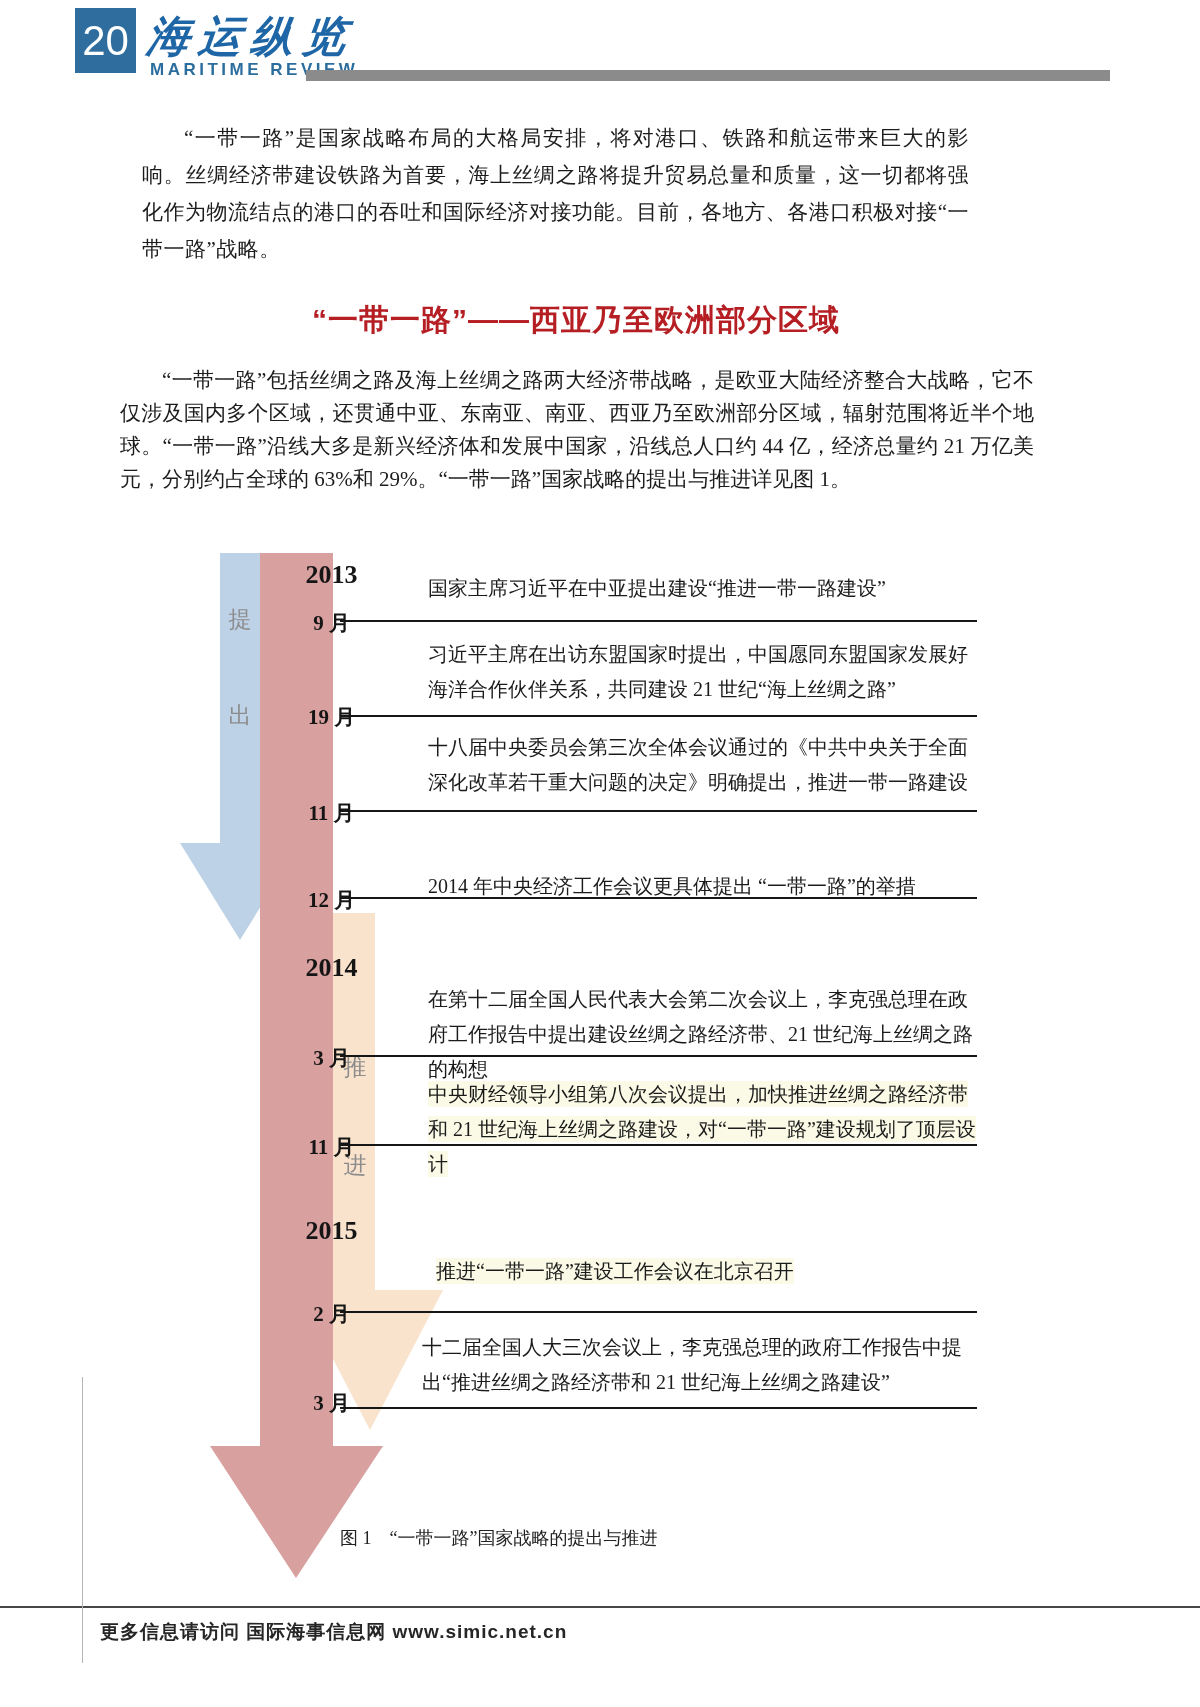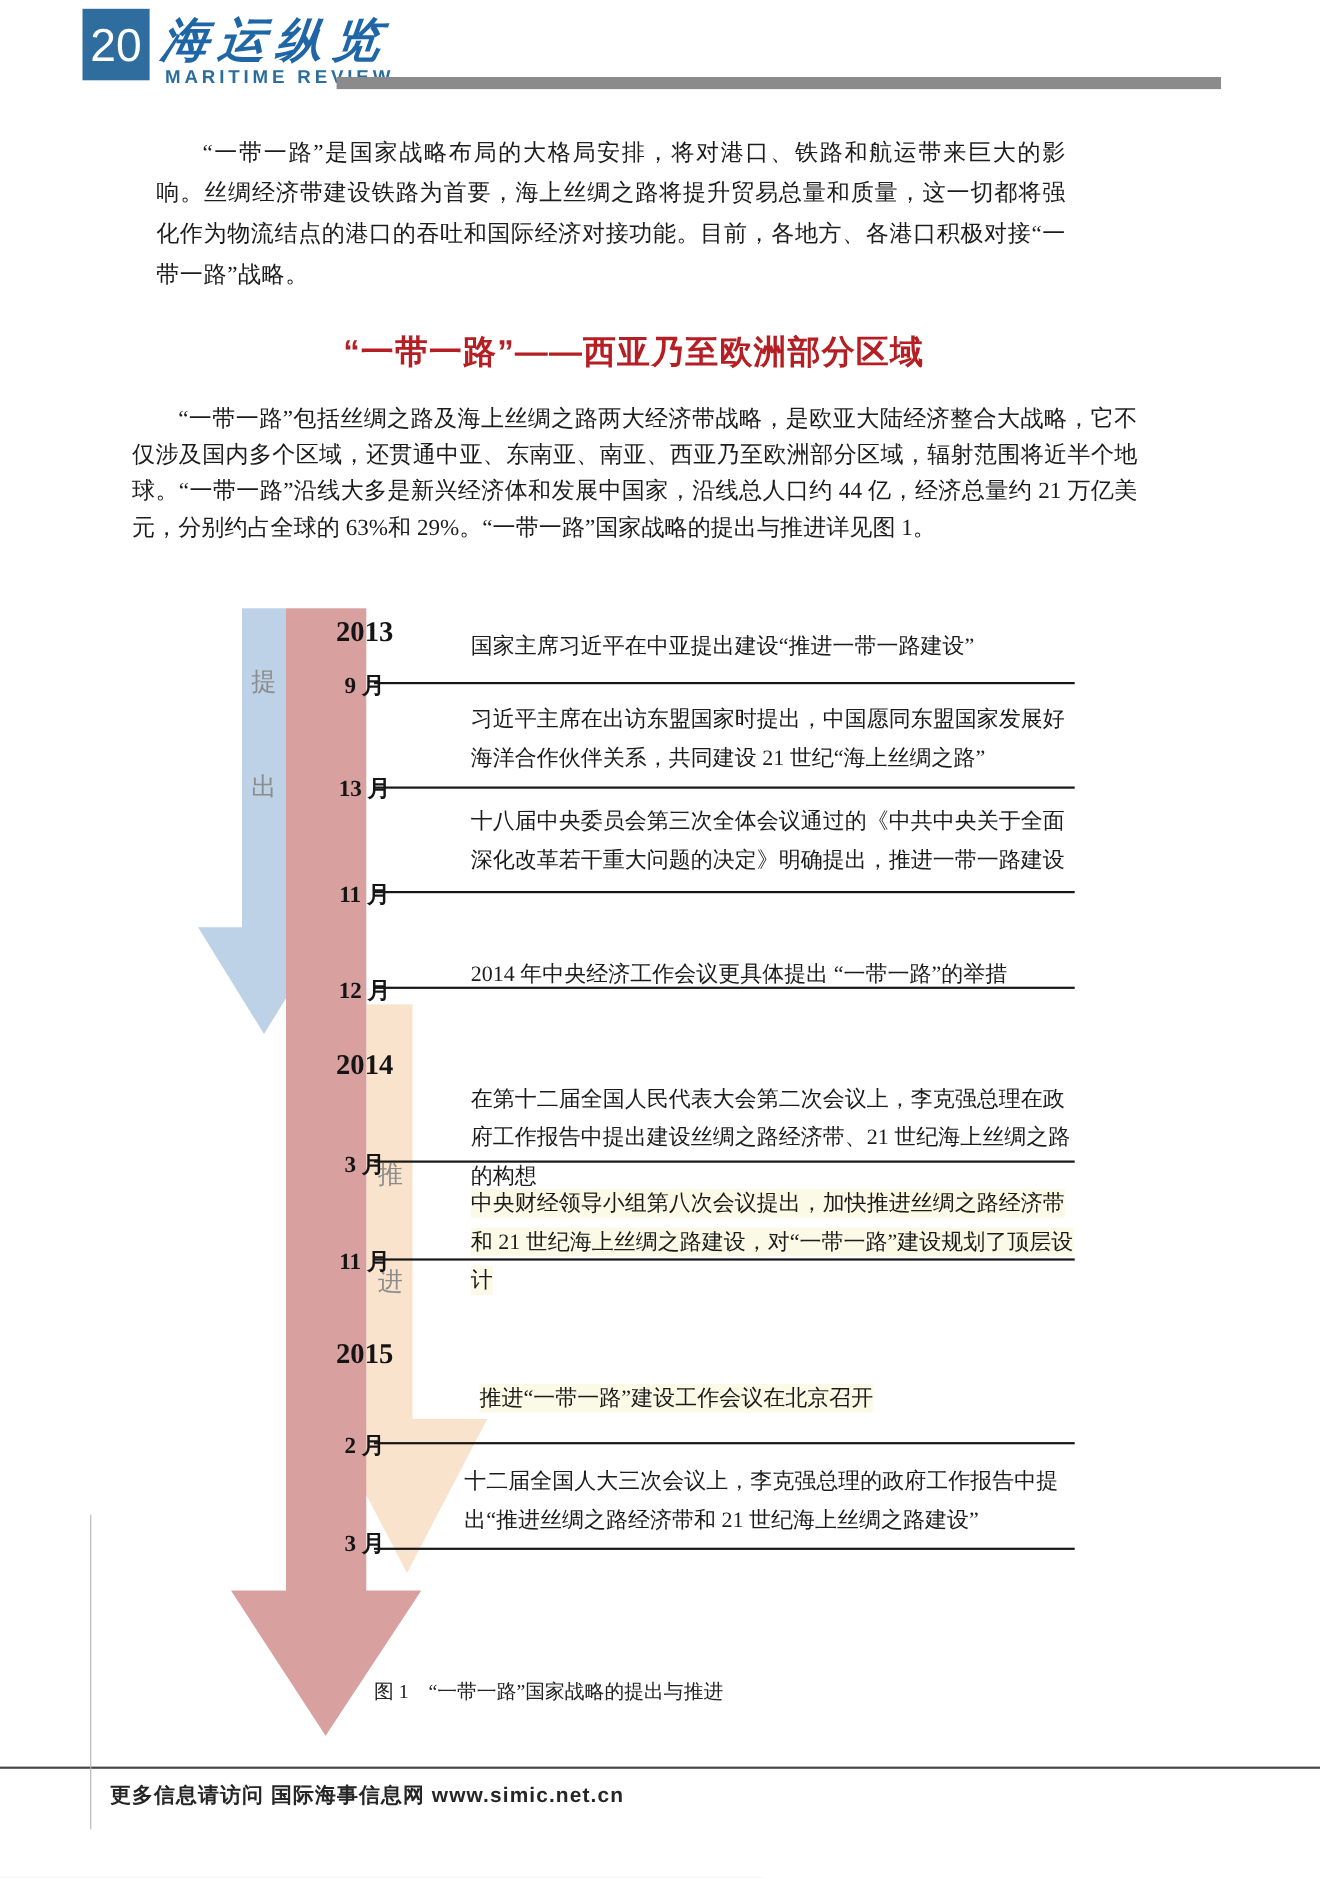--- a/index.html
+++ b/index.html
@@ -74,21 +74,21 @@
     </g>
   </svg>
 
   <div class="phase" style="left:220px;top:604px;width:40px;">提</div>
   <div class="phase" style="left:220px;top:700px;width:40px;">出</div>
   <div class="phase" style="left:333px;top:1052px;width:44px;">推</div>
   <div class="phase" style="left:333px;top:1150px;width:44px;">进</div>
 
   <div class="ms ms-year" style="top:560px;">2013</div>
   <div class="ms ms-month" style="top:609px;">9 月</div>
-  <div class="ms ms-month" style="top:703px;">13 月</div>
+  <div class="ms ms-month" style="top:703px;">19 月</div>
   <div class="ms ms-month" style="top:799px;">11 月</div>
   <div class="ms ms-month" style="top:886px;">12 月</div>
   <div class="ms ms-year" style="top:953px;">2014</div>
   <div class="ms ms-month" style="top:1044px;">3 月</div>
   <div class="ms ms-month" style="top:1133px;">11 月</div>
   <div class="ms ms-year" style="top:1216px;">2015</div>
   <div class="ms ms-month" style="top:1300px;">2 月</div>
   <div class="ms ms-month" style="top:1389px;">3 月</div>
 
   <div class="rule" style="top:620px;"></div>

